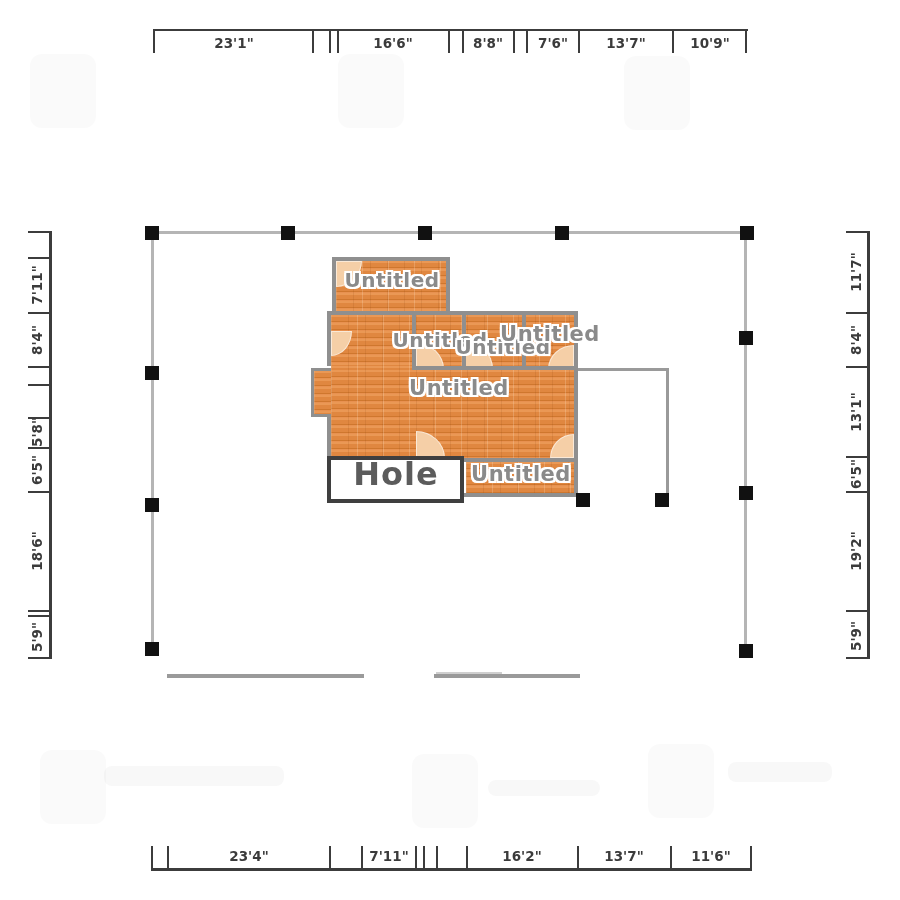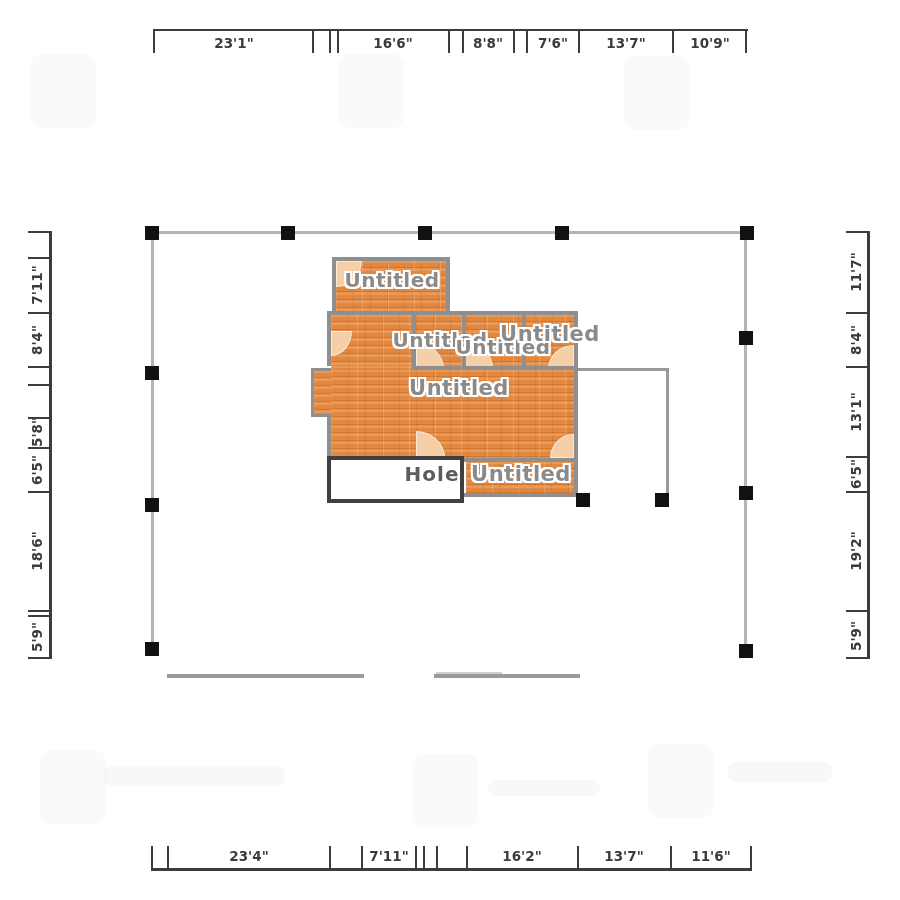--- a/index.html
+++ b/index.html
@@ -23,21 +23,21 @@
       repeating-linear-gradient(90deg, rgba(125,58,8,0.12) 0 1px, rgba(0,0,0,0) 1px 17px),
       repeating-linear-gradient(180deg, #ea9855 0 2px, #e08740 2px 6px, #cf772e 6px 7px, #e89150 7px 8px);}
   .wall{position:absolute;background:#8f8f8f;}
   .arc{position:absolute;background:#f5cfa7;border:1px solid rgba(255,255,255,0.55);box-sizing:border-box;}
   .hole-box{position:absolute;background:#ffffff;border:4px solid #3f3f3f;box-sizing:border-box;}
   .room-label{position:absolute;transform:translate(-50%,-50%);font-weight:700;color:#8a8a8a;
       letter-spacing:.5px;white-space:nowrap;
       text-shadow:-2px -2px 0 #fff,2px -2px 0 #fff,-2px 2px 0 #fff,2px 2px 0 #fff,
                   0 -2px 0 #fff,0 2px 0 #fff,-2px 0 0 #fff,2px 0 0 #fff;border-radius:8px;}
   .hole-label{position:absolute;transform:translate(-50%,-50%);font-weight:700;color:#5c5c5c;
-      letter-spacing:1px;font-size:20px;white-space:nowrap;margin-left:36px;}
+      letter-spacing:1px;font-size:32px;white-space:nowrap;}
   .wallseg{position:absolute;background:#9a9a9a;}
   
   .wm-tile{position:absolute;width:66px;height:74px;background:#777;border-radius:12px;opacity:.04;}
   .wm-bar{position:absolute;background:#777;border-radius:8px;opacity:.05;}
 </style>
 </head>
 <body>
 
 <div id="canvas">
 

